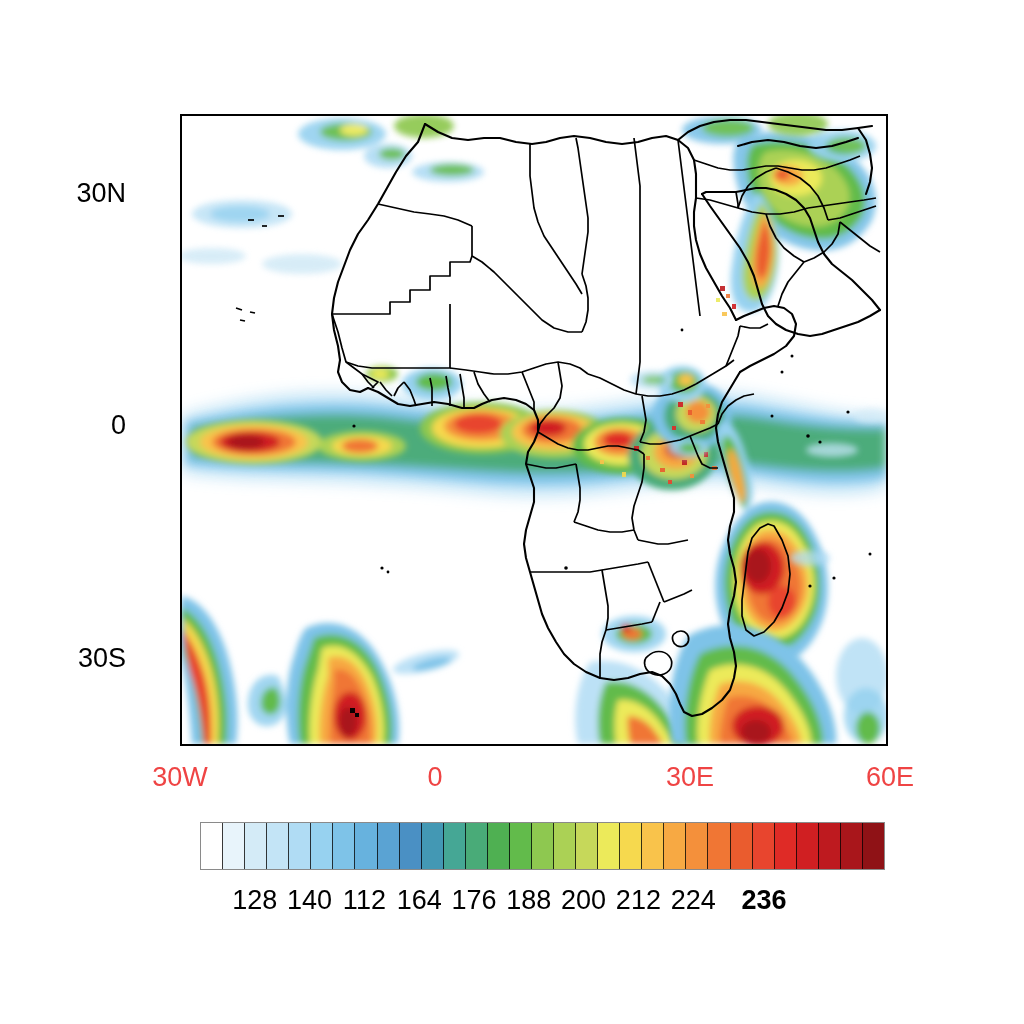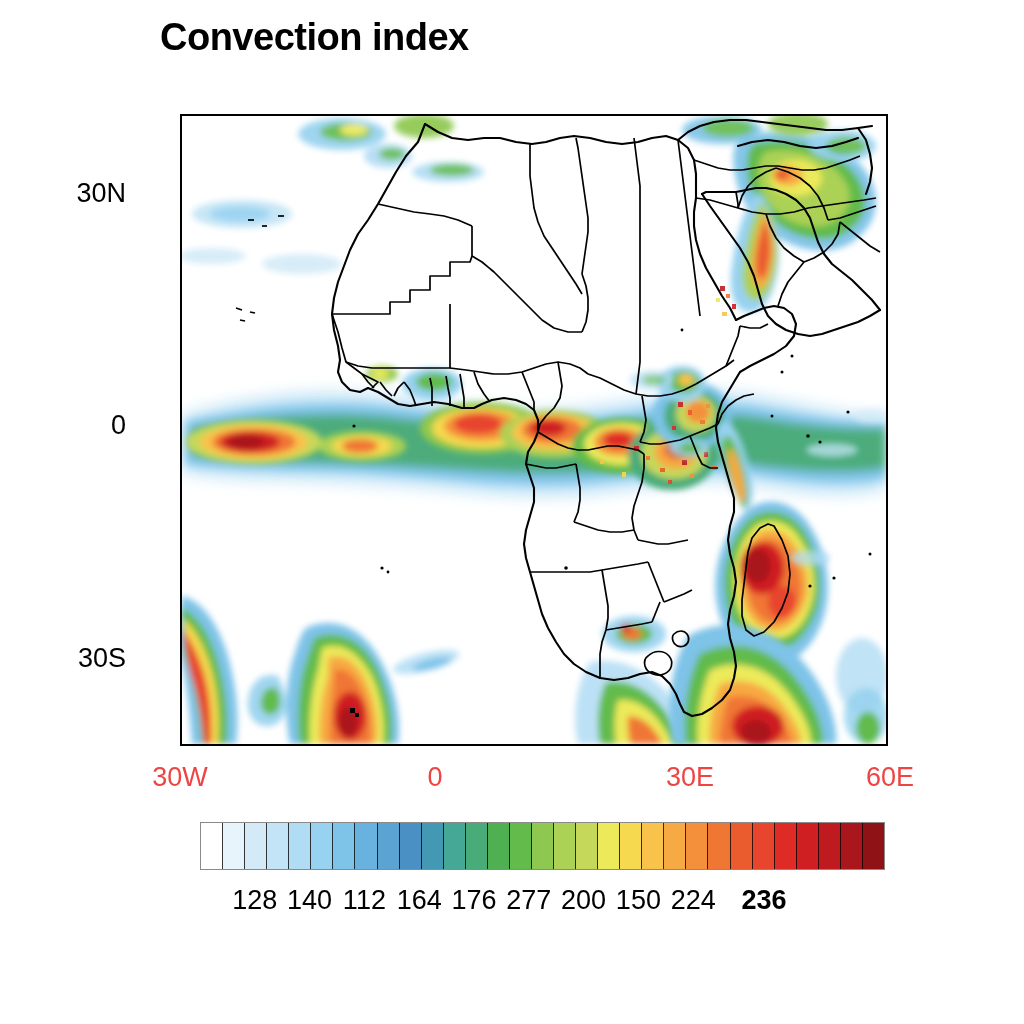--- a/index.html
+++ b/index.html
@@ -30,21 +30,20 @@
   #cbar .cell{flex:1 1 0;height:100%;border-right:1px solid rgba(0,0,0,.78);box-sizing:border-box;}
   #cbar .cell:last-child{border-right:none;}
   .cblab{position:absolute;font-size:27px;color:#000;transform:translateX(-50%);
          white-space:nowrap;top:885px;}
 </style>
 </head>
 <body>
 
 <div id="root">
 
-  <div class="ttl" id="title">Convection index</div>
 
   <div id="plot">
     <svg id="mapsvg" viewBox="0 0 704 628" preserveAspectRatio="none">
       <defs>
         <filter id="soft" x="-25%" y="-25%" width="150%" height="150%">
           <feGaussianBlur stdDeviation="5"></feGaussianBlur>
         </filter>
         <filter id="soft2" x="-25%" y="-25%" width="150%" height="150%">
           <feGaussianBlur stdDeviation="3"></feGaussianBlur>
         </filter>
@@ -563,20 +562,20 @@
       <div class="cell" style="background: rgb(190, 26, 31);"></div>
       <div class="cell" style="background: rgb(169, 22, 27);"></div>
       <div class="cell" style="background: rgb(143, 18, 22);"></div>
     </div>
   <div id="cbar-labels">
       <div class="cblab" style="left: 254.8px;">128</div>
       <div class="cblab" style="left: 309.6px;">140</div>
       <div class="cblab" style="left: 364.4px;">112</div>
       <div class="cblab" style="left: 419.2px;">164</div>
       <div class="cblab" style="left: 474px;">176</div>
-      <div class="cblab" style="left: 528.8px;">277</div>
+      <div class="cblab" style="left: 528.8px;">188</div>
       <div class="cblab" style="left: 583.6px;">200</div>
-      <div class="cblab" style="left: 638.4px;">150</div>
+      <div class="cblab" style="left: 638.4px;">212</div>
       <div class="cblab" style="left: 693.2px; text-align: right;">224</div>
       <div class="cblab" style="left: 764px; font-weight: bold;">236</div>
     </div>
 
 </div>
 
 </body></html>

